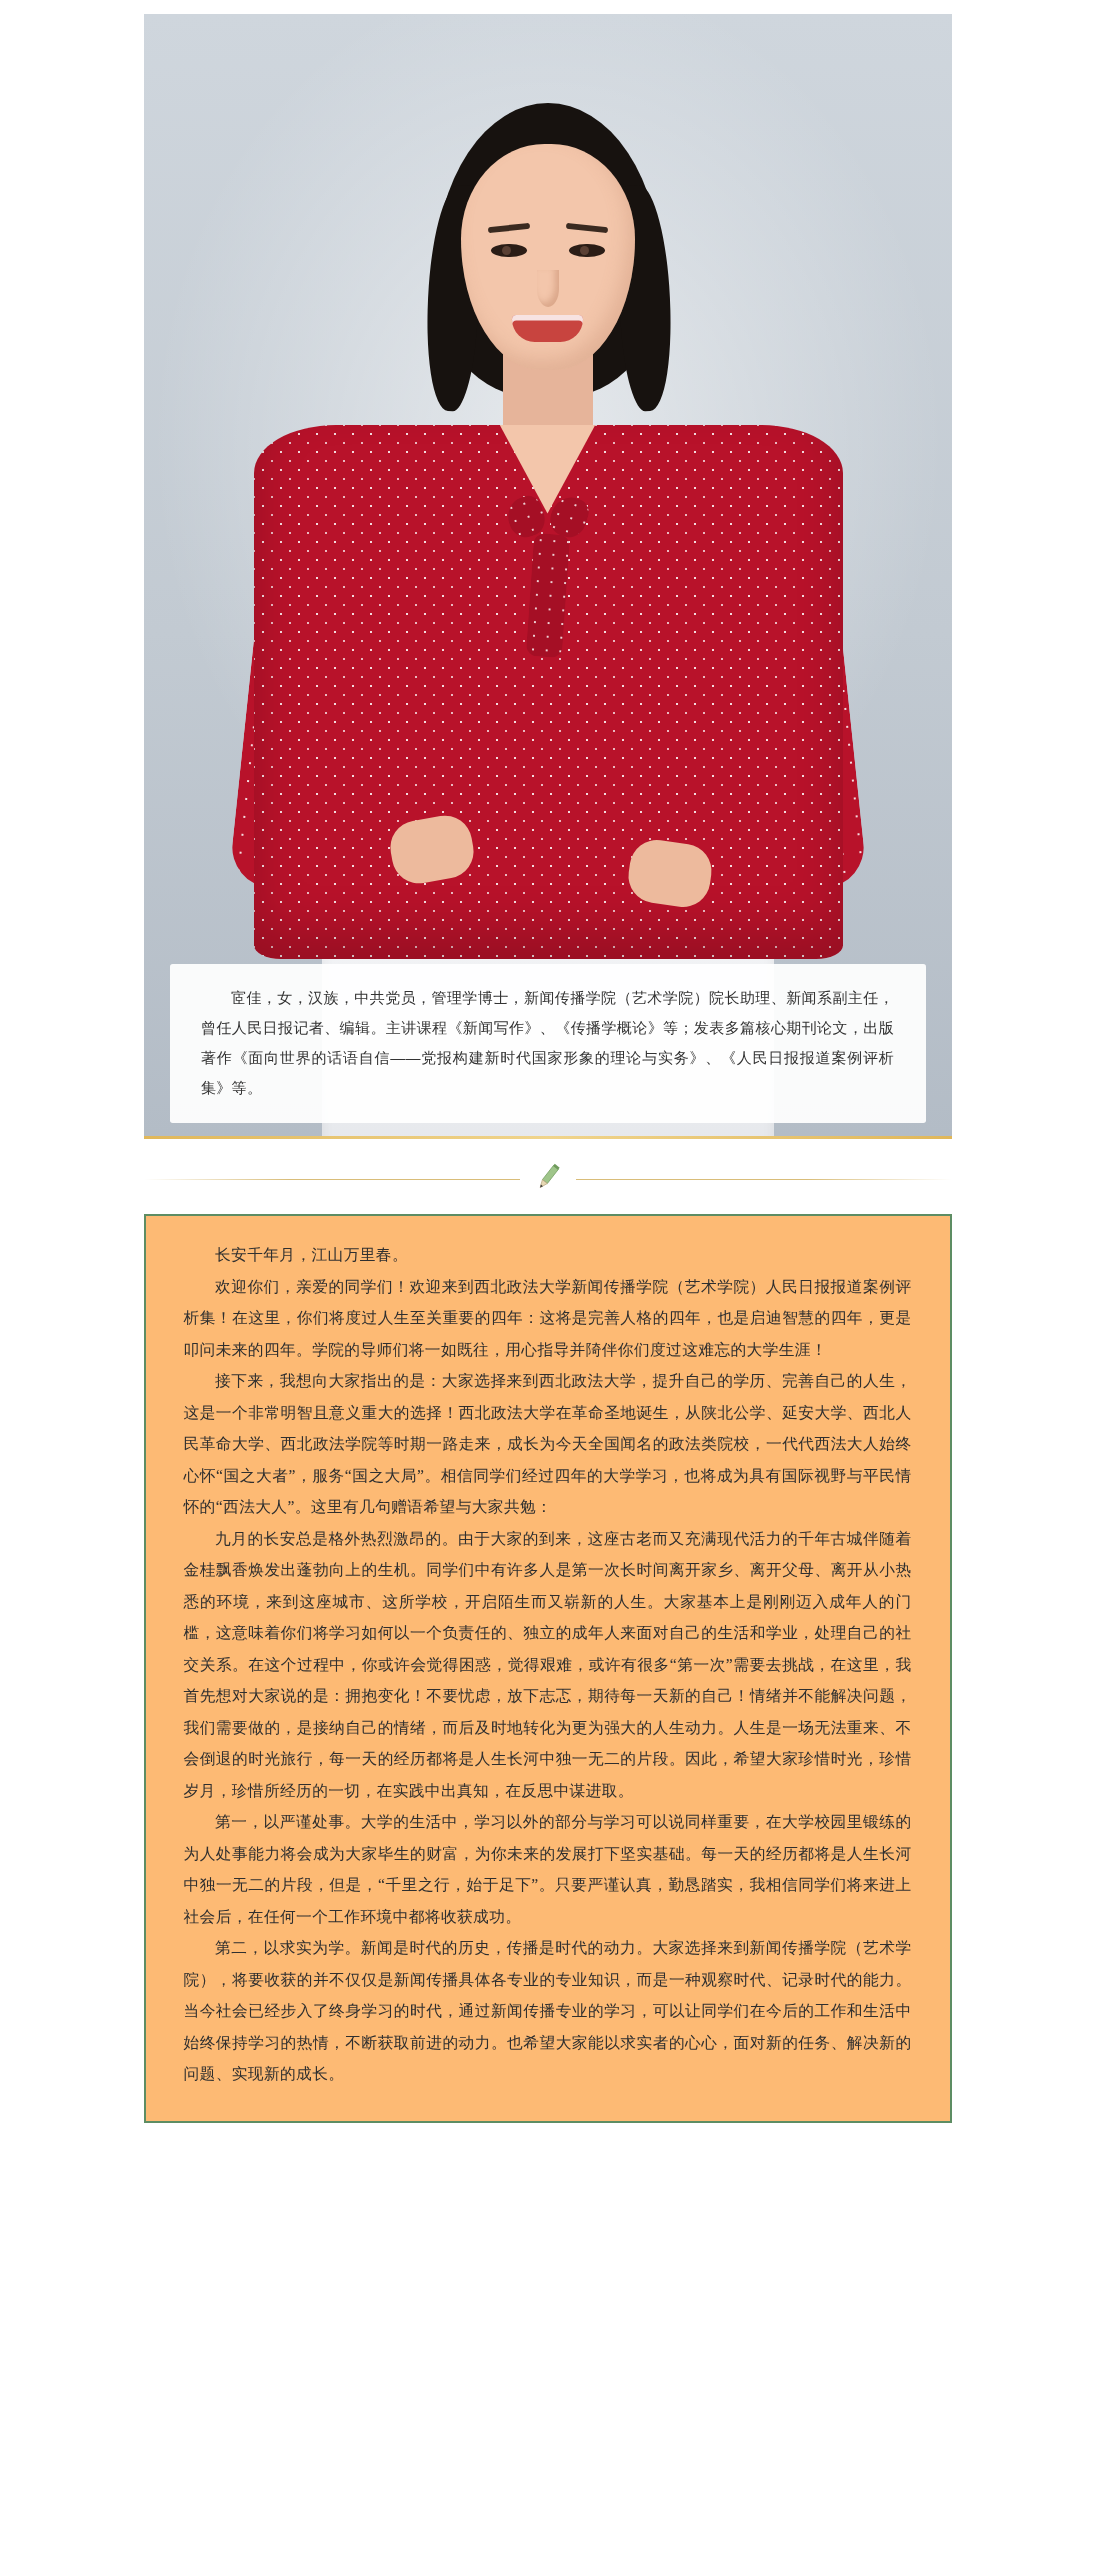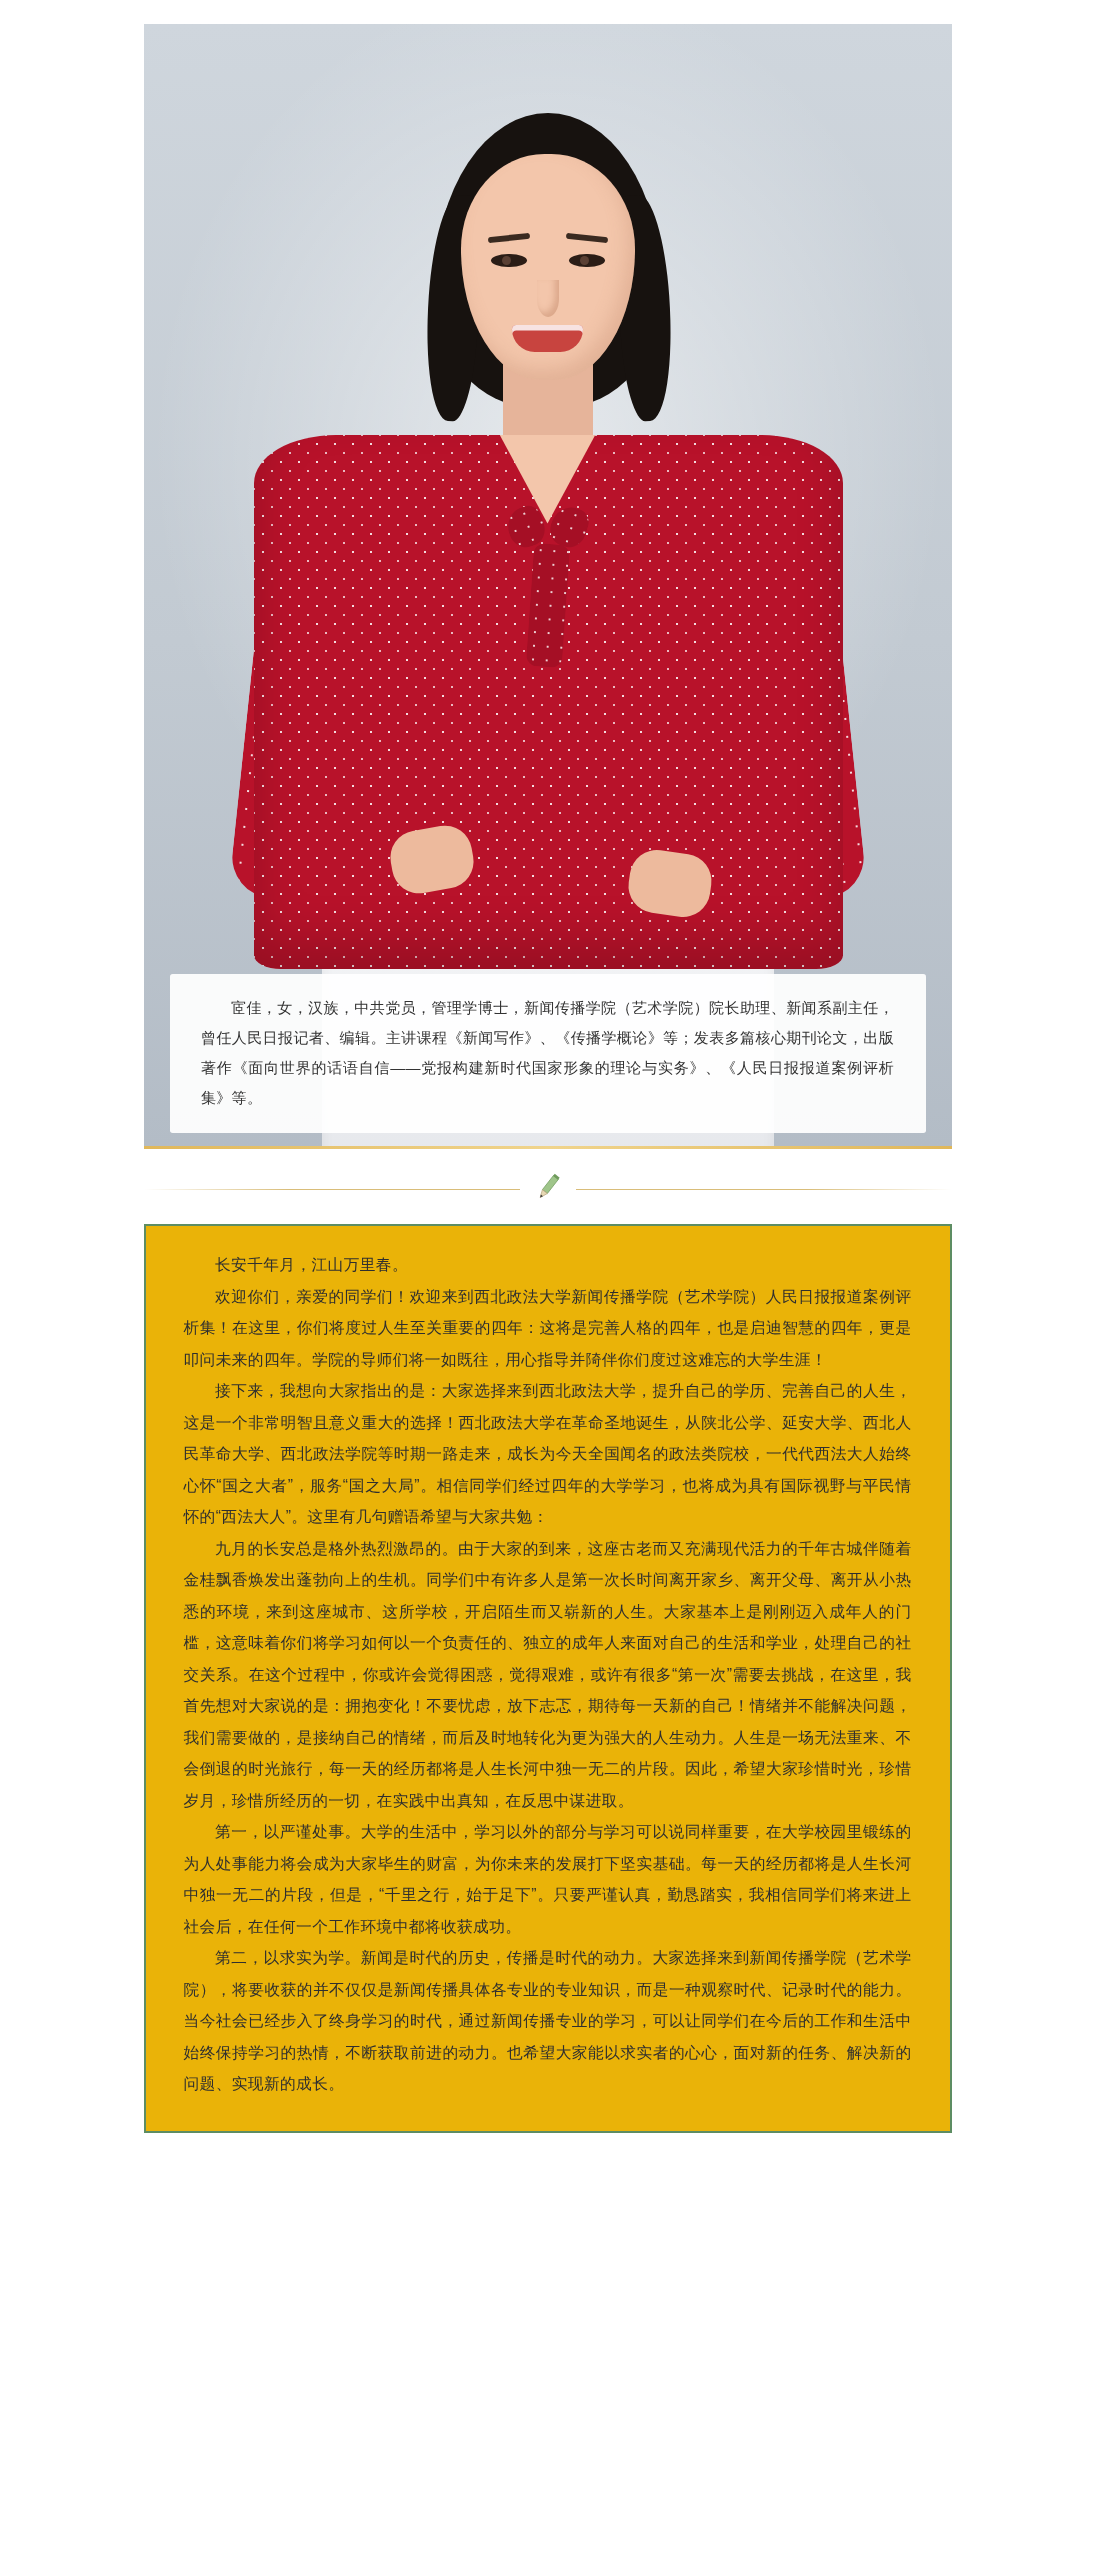--- a/index.html
+++ b/index.html
@@ -8,21 +8,21 @@
     background: #ffffff;
   }
   body {
     width: 1095px;
     font-family: "Liberation Sans", sans-serif;
     -webkit-font-smoothing: antialiased;
   }
   .page {
     width: 1095px;
     box-sizing: border-box;
-    padding: 18px;
+    padding: 8px;
     background: #ffffff;
     position: relative;
   }
 
   
   .photo-wrap {
     width: 808px;
     margin: 5.5px auto 0 auto;
     position: relative;
   }
@@ -225,21 +225,22 @@
   }
   .divider .badge svg { position: relative; top: 5.5px; }
 
   
   .letter {
     width: 808px;
     margin: 0 auto 27px auto;
     box-sizing: border-box;
     border: 2.1px double #5d8d63;
     padding: 23px 38px 31.5px 38px;
-    background: #eab308;
+    background: #fdba74;
+    font-family: Liberation Serif, serif;
   }
   .letter p {
     margin: 0;
     font-size: 15.7px;
     line-height: 31.5px;
     color: #2f2f2f;
     text-align: justify;
     text-indent: 31.5px;
     letter-spacing: 0.4px;
   }

